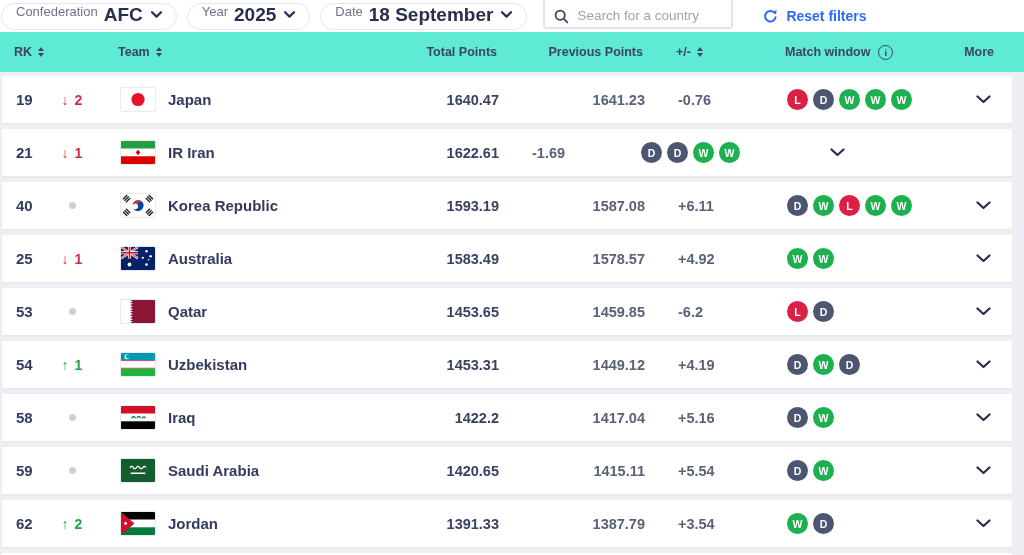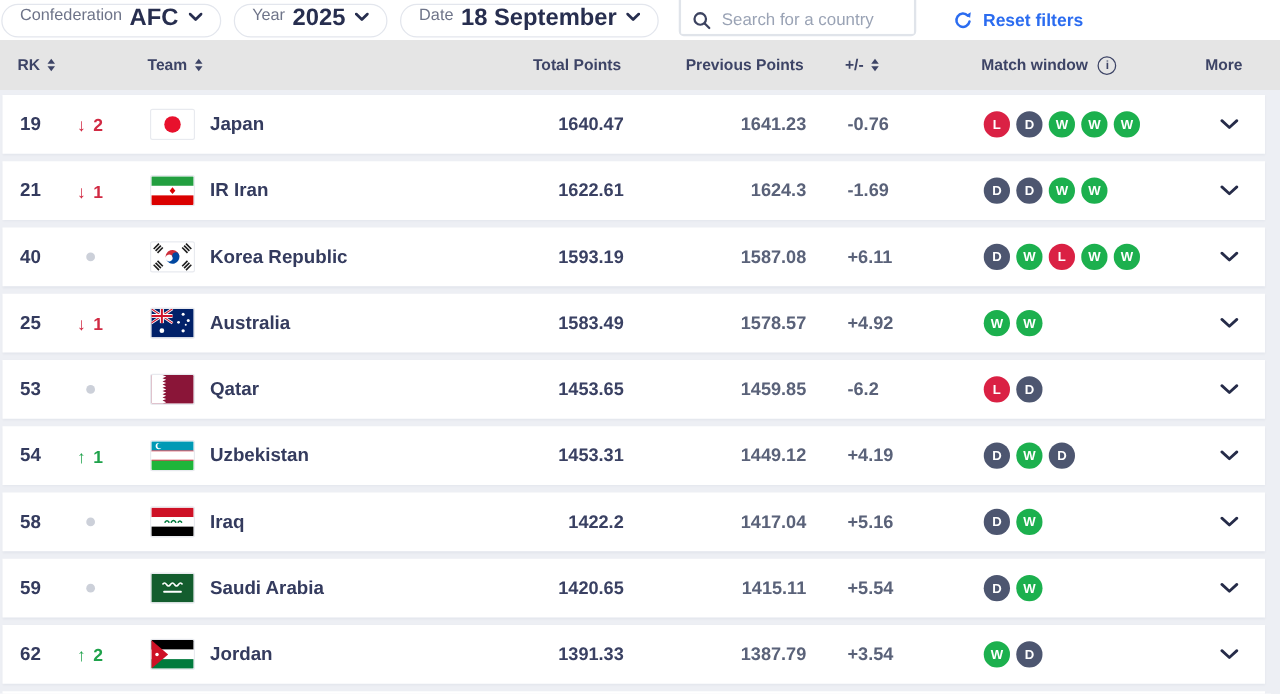--- a/index.html
+++ b/index.html
@@ -33,21 +33,21 @@
   
   .c { display:flex; align-items:center; flex-shrink:0; }
   .c-rk    { width:44px;  padding-left:14px; }
   .c-move  { width:52px;  justify-content:center; }
   .c-team  { width:256px; padding-left:22px; }
   .c-total { width:145px; justify-content:flex-end; }
   .c-prev  { width:146px; justify-content:flex-end; }
   .c-delta { width:110px; padding-left:33px; }
   .c-match { width:185px; padding-left:32px; }
   .c-more  { width:72px;  justify-content:center; padding-left:14px; }
-  .thead { height:40px; display:flex; align-items:center; background:#e5e5e5; font-size:12.5px; font-weight:700; color:#3d4466; }
+  .thead { height:40px; display:flex; align-items:center; background:#5eead4; font-size:12.5px; font-weight:700; color:#3d4466; }
   .thead .c-more { justify-content:flex-end; padding-left:0; padding-right:16px; }
   .sort { display:inline-flex; flex-direction:column; margin-left:6px; gap:2px; }
   .sort i { display:block; width:0; height:0; border-left:3.5px solid transparent; border-right:3.5px solid transparent; }
   .sort .s-up   { border-bottom:4.5px solid #3d4466; }
   .sort .s-down { border-top:4.5px solid #3d4466; }
   .info-i {
     display:inline-flex; align-items:center; justify-content:center; margin-left:8px;
     width:15px; height:15px; border:1.4px solid #3d4466; border-radius:50%;
     font-size:9.5px; font-weight:700; cursor:pointer;
   }
@@ -224,23 +224,20 @@
             <rect width="34" height="7.7" fill="#239f40"></rect>
             <rect y="7.7" width="34" height="7.6" fill="#fff"></rect>
             <rect y="15.3" width="34" height="7.7" fill="#da0000"></rect>
             <path d="M17 8.8 l2.3 2.7 -2.3 2.7 -2.3 -2.7 z" fill="#da0000"></path>
           </svg>
         </span>
       <span class="tname">IR Iran</span>
     </div>
     <div class="c c-total">
         <span class="vtotal">1622.61</span>
-      </div>
-    <div class="c c-prev">
-        <span class="vprev">1624.3</span>
       </div>
     <div class="c c-delta">
         <span class="vdelta">-1.69</span>
       </div>
     <div class="c c-match">
         <span class="results">
           <span class="badge bD">D</span>
           <span class="badge bD">D</span>
           <span class="badge bW">W</span>
           <span class="badge bW">W</span>

